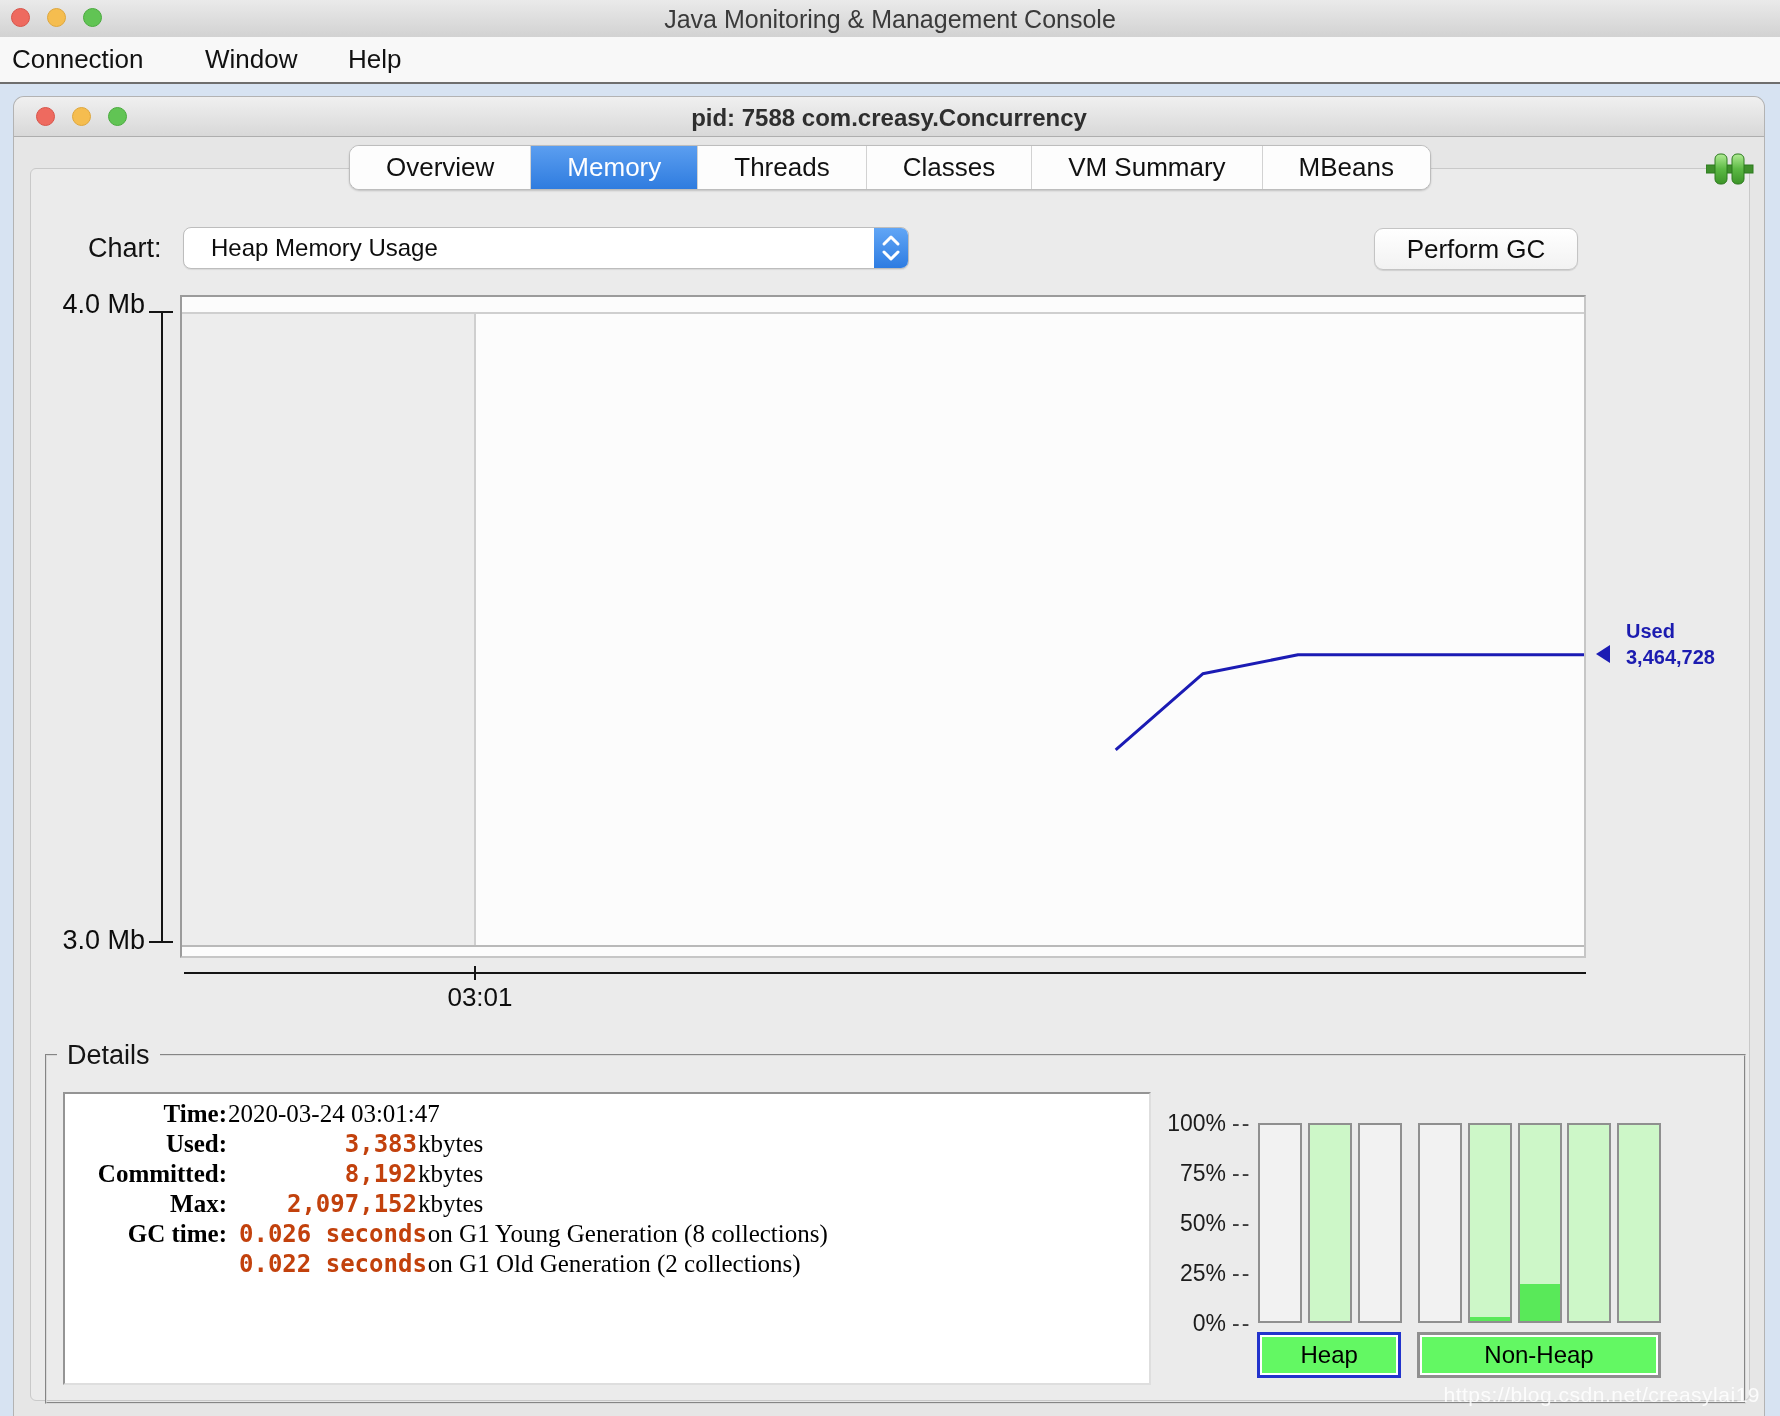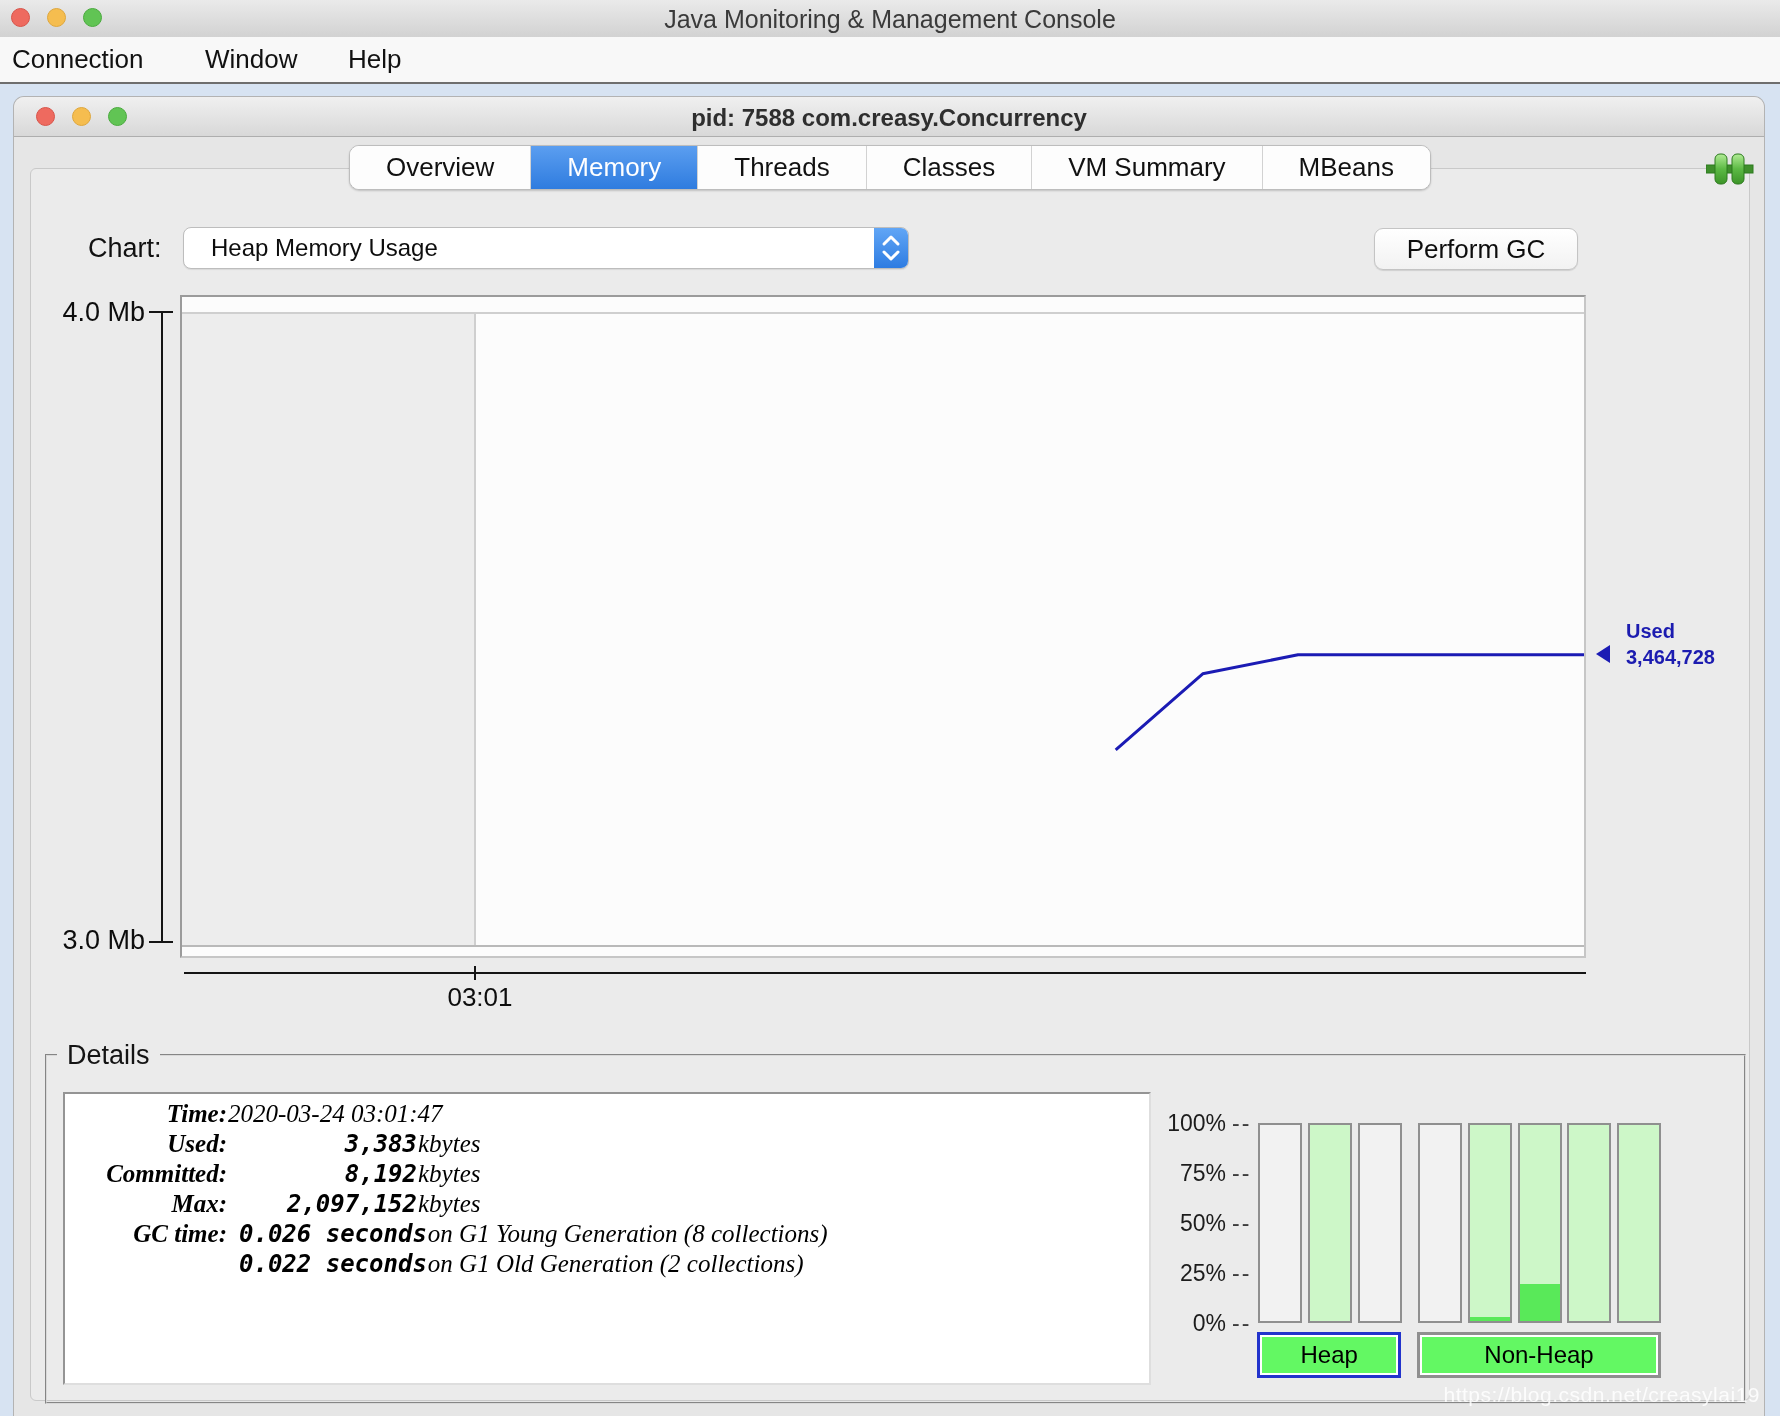--- a/index.html
+++ b/index.html
@@ -60,23 +60,23 @@
   #used-marker{left:1596px;top:645px;width:0;height:0;border-top:9px solid transparent;
     border-bottom:9px solid transparent;border-right:14px solid #1b1bb4;}
   #used-label-block{left:1626px;top:618px;font-size:20px;font-weight:700;color:#1c1cb0;line-height:26px;}
 
   
   #details-fieldset{left:45px;top:1054px;width:1701px;height:350px;border:2px groove #d9d9d9;box-sizing:border-box;}
   #details-legend{left:57px;top:1040px;background:#ebebeb;padding:0 10px;font-size:27px;color:#141414;}
   #details-box{left:63px;top:1092px;width:1088px;height:293px;background:#fff;
     border:2px solid;border-color:#949494 #dedede #dedede #949494;box-sizing:border-box;}
   #details-rows{left:65px;top:1099px;width:1080px;}
-  .drow{display:flex;height:30px;line-height:30px;font-style:italic;}
+  .drow{display:flex;height:30px;line-height:30px;}
   .dlabel{width:162px;text-align:right;font-family:"Liberation Serif",serif;font-weight:700;font-size:25px;color:#000;}
-  .dnum{font-family:"DejaVu Sans Mono",monospace;font-weight:700;font-size:24px;color:#000000;}
+  .dnum{font-family:"DejaVu Sans Mono",monospace;font-weight:700;font-size:24px;color:#c2410c;}
   .dnum.right{width:190px;text-align:right;}
   .dnum.left{margin-left:12px;}
   .dunit{margin-left:1px;font-family:"Liberation Serif",serif;font-size:25px;color:#000;white-space:nowrap;}
 
   
   #usage-panel{left:1160px;top:1100px;width:520px;height:295px;}
   .pctlab{position:absolute;left:0;width:66px;text-align:right;font-size:23px;color:#1c1c1c;line-height:30px;}
   .pctdash{position:absolute;left:72px;width:40px;font-size:23px;color:#3c3c3c;line-height:30px;letter-spacing:2px;}
   .ubar{position:absolute;width:44px;height:200px;border:2px solid #8f8f8f;box-sizing:border-box;background:#f2f2f2;}
   .ubar .fill{position:absolute;left:0;right:0;bottom:0;}
@@ -138,21 +138,21 @@
     <span id="chart-select-value">Heap Memory Usage</span>
     <span id="chart-select-stepper">
       <svg width="20" height="30">
         <polyline points="3,11 10,4 17,11" fill="none" stroke="#fff" stroke-width="3" stroke-linecap="round" stroke-linejoin="round"></polyline>
         <polyline points="3,19 10,26 17,19" fill="none" stroke="#fff" stroke-width="3" stroke-linecap="round" stroke-linejoin="round"></polyline>
       </svg>
     </span>
   </div>
   <div class="abs" id="perform-gc">Perform GC</div>
 
-  <div class="abs ylab" style="left:30px;top:297px;text-align:right;">4.0 Mb</div>
+  <div class="abs ylab" style="left:30px;top:289px;text-align:right;">4.0 Mb</div>
   <div class="abs ylab" style="left:30px;top:925px;">3.0 Mb</div>
   <div class="abs" id="yaxis-line"></div>
   <div class="abs ytick" style="top:311px;"></div>
   <div class="abs ytick" style="top:941px;"></div>
 
   <div class="abs" id="chart-panel">
     <svg id="chart-svg" width="1402" height="659">
         <rect x="0" y="16" width="293.018" height="633" fill="#ededed"></rect>
         <line x1="0" y1="16" x2="1402" y2="16" stroke="#cfcfcf" stroke-width="2"></line>
         <line x1="293.018" y1="16" x2="293.018" y2="649" stroke="#cfcfcf" stroke-width="2"></line>

